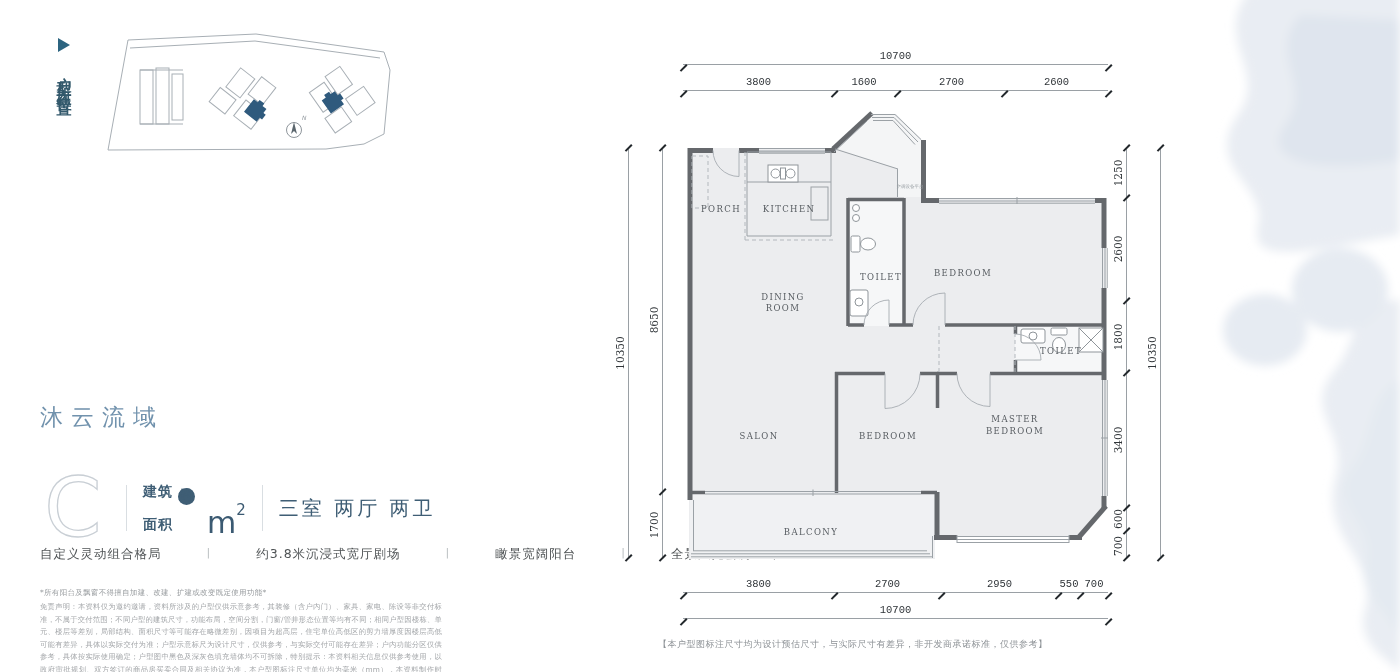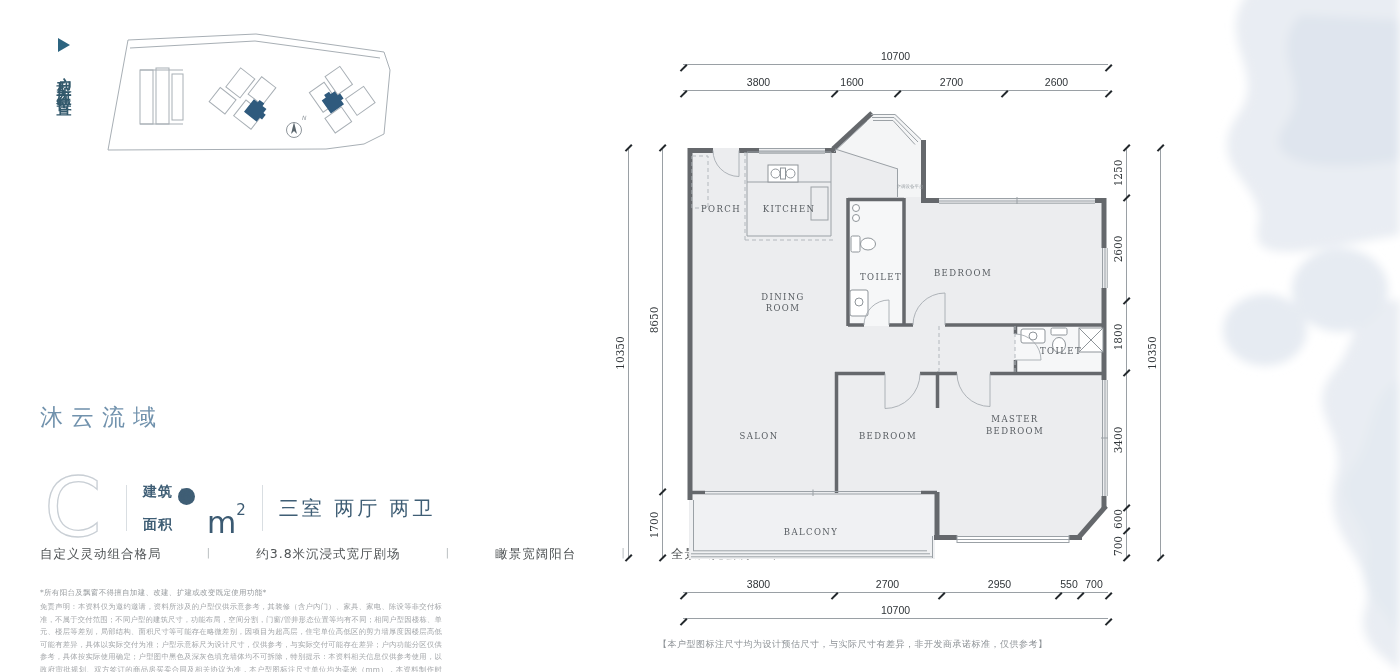--- a/index.html
+++ b/index.html
@@ -33,21 +33,21 @@
   .features .sep { margin:0 13px; color:#b9bdc0; font-size:11px; }
 
   .fineprint1 { left:40px; top:588px; width:400px; font-size:7.5px; color:#979b9e; letter-spacing:0.3px; }
   .fineprint2 { left:40px; top:601px; width:402px; font-size:7.3px; line-height:12.6px; color:#a3a6a9; text-align:justify; letter-spacing:0.2px; }
 
   
   .planwrap { left:598px; top:40px; width:590px; height:625px; }
   .dimrow { position:absolute; height:26px; }
   .hline { position:absolute; left:0; right:0; bottom:5px; height:1px; background:#9aa0a5; }
   .tk { position:absolute; width:9px; height:1.6px; background:#23282c; transform:rotate(-45deg); }
-  .hnum { position:absolute; bottom:8px; text-align:center; font-family:Liberation Sans, sans-serif;
+  .hnum { position:absolute; bottom:8px; text-align:center; font-family:Liberation Mono, monospace;
     font-size:10.5px; color:#2f3438; white-space:nowrap; }
   .vwrap { position:absolute; width:58px; height:411px; }
   .vline { position:absolute; top:0; height:411px; width:0; border-left:1px solid #9aa0a5; }
   .vnum { position:absolute; transform:translate(-50%,-50%) rotate(-90deg); font-family:"DejaVu Serif", "Liberation Serif", serif;
     font-size:10.5px; color:#2f3438; white-space:nowrap; }
   .plannote { position:absolute; left:60px; top:598px; width:470px; 
     font-size:9px; color:#8d9296; letter-spacing:0.5px; }
 
   .watercolor { right:0; top:0; }
 </style>
@@ -155,21 +155,21 @@
       <div class="hnum" style="left:0; width:425px;">10700</div>
     </div>
     <div class="dimrow" style="left:85px; top:30px; width:425px;">
       <div class="hline"></div>
       <span class="tk" style="left:-4.5px; bottom:1px;"></span>
       <span class="tk" style="left:146.5px; bottom:1px;"></span>
       <span class="tk" style="left:210px; bottom:1px;"></span>
       <span class="tk" style="left:317px; bottom:1px;"></span>
       <span class="tk" style="left:420.5px; bottom:1px;"></span>
       <div class="hnum" style="left:0; width:151px;">3800</div>
-      <div class="hnum" style="left:137px; width:64px;text-align:center;">1600</div>
+      <div class="hnum" style="left:149px; width:64px;text-align:center;">1600</div>
       <div class="hnum" style="left:215px; width:107px;">2700</div>
       <div class="hnum" style="left:322px; width:103px;">2600</div>
     </div>
 
     <div class="vwrap" style="left:22px; top:108px;">
       <div class="vline" style="left:8px;"></div>
       <span class="tk" style="left:3.5px; top:-1px;"></span>
         <span class="tk" style="left:3.5px; top:409px;"></span>
       <div class="vnum" style="left:0px; top:205px;">10350</div>
       <div class="vline" style="left:42px;"></div>

